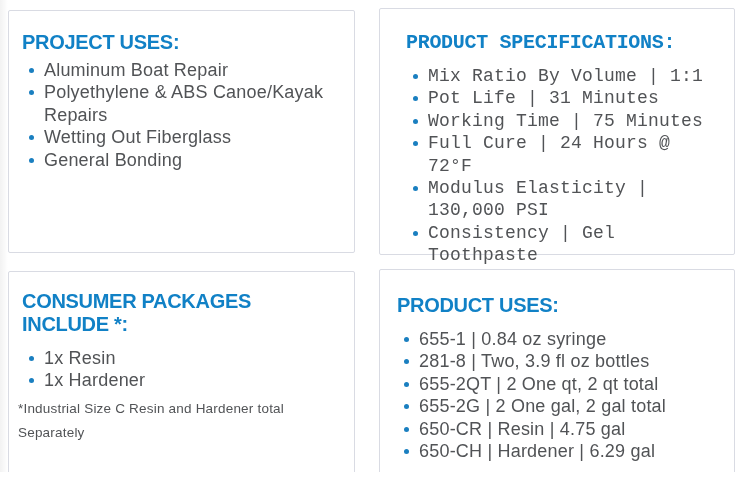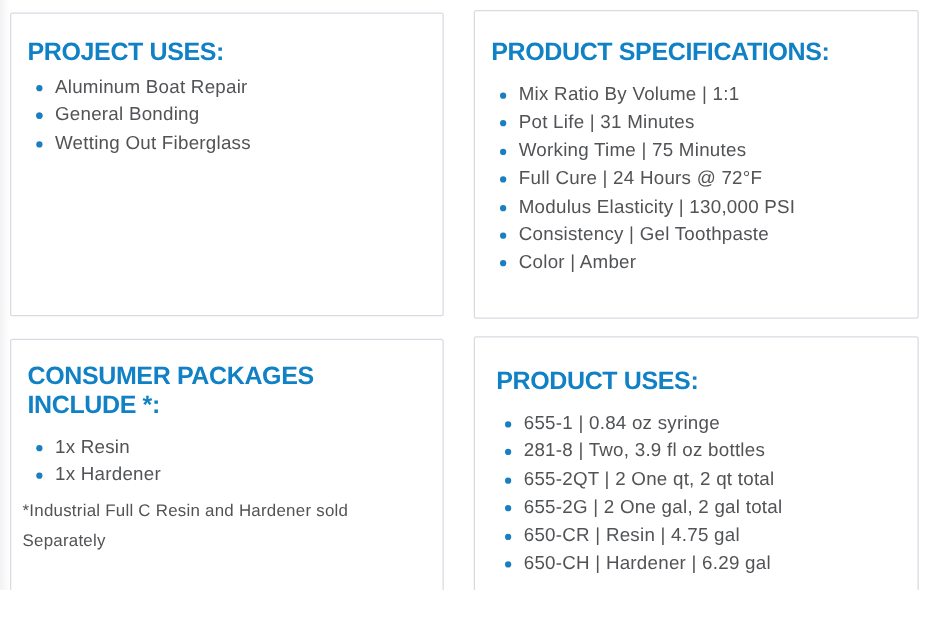--- a/index.html
+++ b/index.html
@@ -32,36 +32,36 @@
   }
   .panel h2 {
     margin: 0 0 11px 0;
     font-size: 20px;
     line-height: 23px;
     font-weight: 700;
     letter-spacing: -0.3px;
     color: var(--heading-color, #1181c6);
   }
   .panel-tl { left: 8px;   top: 10px;  width: 347px; height: 243px; padding: 20px 16px 0 13px; }
-  .panel-tr { left: 379px; top: 8px;   width: 356px; height: 247px; padding: 22px 16px 0 13px; }
+  .panel-tr { left: 379px; top: 8px;   width: 356px; height: 247px; padding: 22px 16px 0 26px; font-family: Liberation Mono, monospace; }
   .panel-bl { left: 8px;   top: 271px; width: 347px; height: 219px; padding: 18px 16px 0 13px; }
   .panel-br { left: 379px; top: 269px; width: 356px; height: 227px; padding: 24px 16px 0 17px; }
 
   .panel-tl h2 { margin-bottom: 5px; }
   .panel-bl h2 { max-width: 235px; }
 
   ul.bullet-list {
     list-style: none;
     margin: 0;
     padding: 0 0 0 7px;
   }
   .bullet-list li {
     position: relative;
     padding-left: 15px;
-    font-size: 15px;
+    font-size: 18px;
     line-height: 22.4px;
     letter-spacing: 0.2px;
     color: var(--text-color, #515356);
   }
   .bullet-list .dot {
     position: absolute;
     left: 0;
     top: 9px;
     width: 5px;
     height: 5px;
@@ -79,23 +79,23 @@
 </style>
 </head>
 <body>
 
 <div class="page">
 
   <section class="panel panel-tl">
     <h2>PROJECT USES:</h2>
     <ul class="bullet-list">
         <li><span class="dot"></span><span>Aluminum Boat Repair</span></li>
-        <li><span class="dot"></span></li>
+        <li><span class="dot"></span><span>Polyethylene &amp; ABS Canoe/Kayak Repairs</span></li>
+        <li><span class="dot"></span><span>Wetting Out Fiberglass</span></li>
         <li><span class="dot"></span><span>General Bonding</span></li>
-        <li><span class="dot"></span><span>Wetting Out Fiberglass</span></li>
       </ul>
   </section>
 
   <section class="panel panel-tr">
     <h2>PRODUCT SPECIFICATIONS:</h2>
     <ul class="bullet-list">
         <li><span class="dot"></span><span>Mix Ratio By Volume  |  1:1</span></li>
         <li><span class="dot"></span><span>Pot Life  |  31 Minutes</span></li>
         <li><span class="dot"></span><span>Working Time  |  75 Minutes</span></li>
         <li><span class="dot"></span><span>Full Cure  |  24 Hours @ 72°F</span></li>
@@ -104,21 +104,21 @@
         <li><span class="dot"></span><span>Color  |  Amber</span></li>
       </ul>
   </section>
 
   <section class="panel panel-bl">
     <h2>CONSUMER PACKAGES INCLUDE *:</h2>
     <ul class="bullet-list">
         <li><span class="dot"></span><span>1x Resin</span></li>
         <li><span class="dot"></span><span>1x Hardener</span></li>
       </ul>
-    <p class="footnote">*Industrial Full C Resin and Hardener sold Separately</p>
+    <p class="footnote">*Industrial Size C Resin and Hardener total Separately</p>
   </section>
 
   <section class="panel panel-br">
     <h2>PRODUCT USES:</h2>
     <ul class="bullet-list">
         <li><span class="dot"></span><span>655-1  |  0.84 oz syringe</span></li>
         <li><span class="dot"></span><span>281-8  |  Two, 3.9 fl oz bottles</span></li>
         <li><span class="dot"></span><span>655-2QT  |  2 One qt, 2 qt total</span></li>
         <li><span class="dot"></span><span>655-2G  |  2 One gal, 2 gal total</span></li>
         <li><span class="dot"></span><span>650-CR  |  Resin  |  4.75 gal</span></li>

